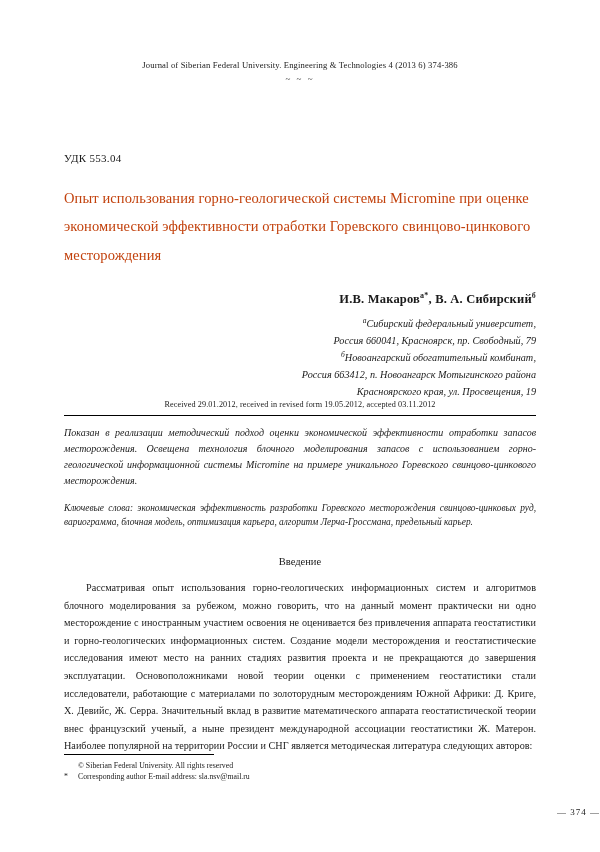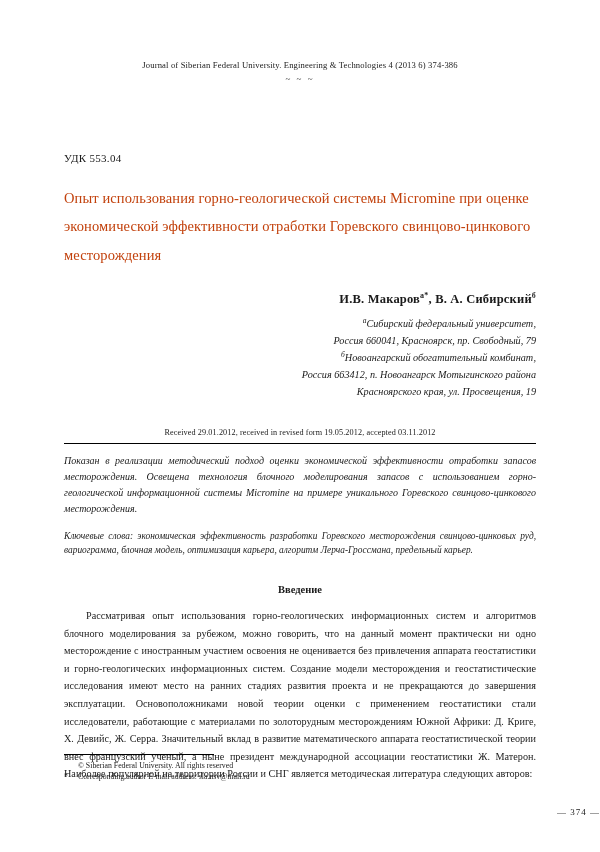--- a/index.html
+++ b/index.html
@@ -60,21 +60,21 @@
   .authors sup { font-weight: bold; font-size: 8px; }
   .affil {
     margin-top: 8px;
     text-align: right;
     font-size: 10.2px;
     font-style: italic;
     line-height: 1.62;
   }
   .affil sup { font-style: italic; font-size: 7.5px; }
   .received {
-    margin-top: 28px;
+    margin-top: 0;
     text-align: center;
     font-size: 8.2px;
     letter-spacing: 0.1px;
   }
   .rule {
     border: none;
     border-top: 1px solid #000;
     margin: 6px 0 0 0;
     height: 0;
   }
@@ -89,21 +89,21 @@
     margin-top: 12px;
     font-size: 9.4px;
     font-style: italic;
     line-height: 1.58;
     text-align: justify;
   }
   .section-title {
     margin-top: 26px;
     text-align: center;
     font-size: 10.5px;
-    font-weight: bold;
+    font-weight: normal;
   }
   .body-text {
     margin-top: 12px;
     font-size: 10.2px;
     line-height: 1.72;
     text-align: justify;
     text-indent: 22px;
     hyphens: manual;
   }
   .footer {

